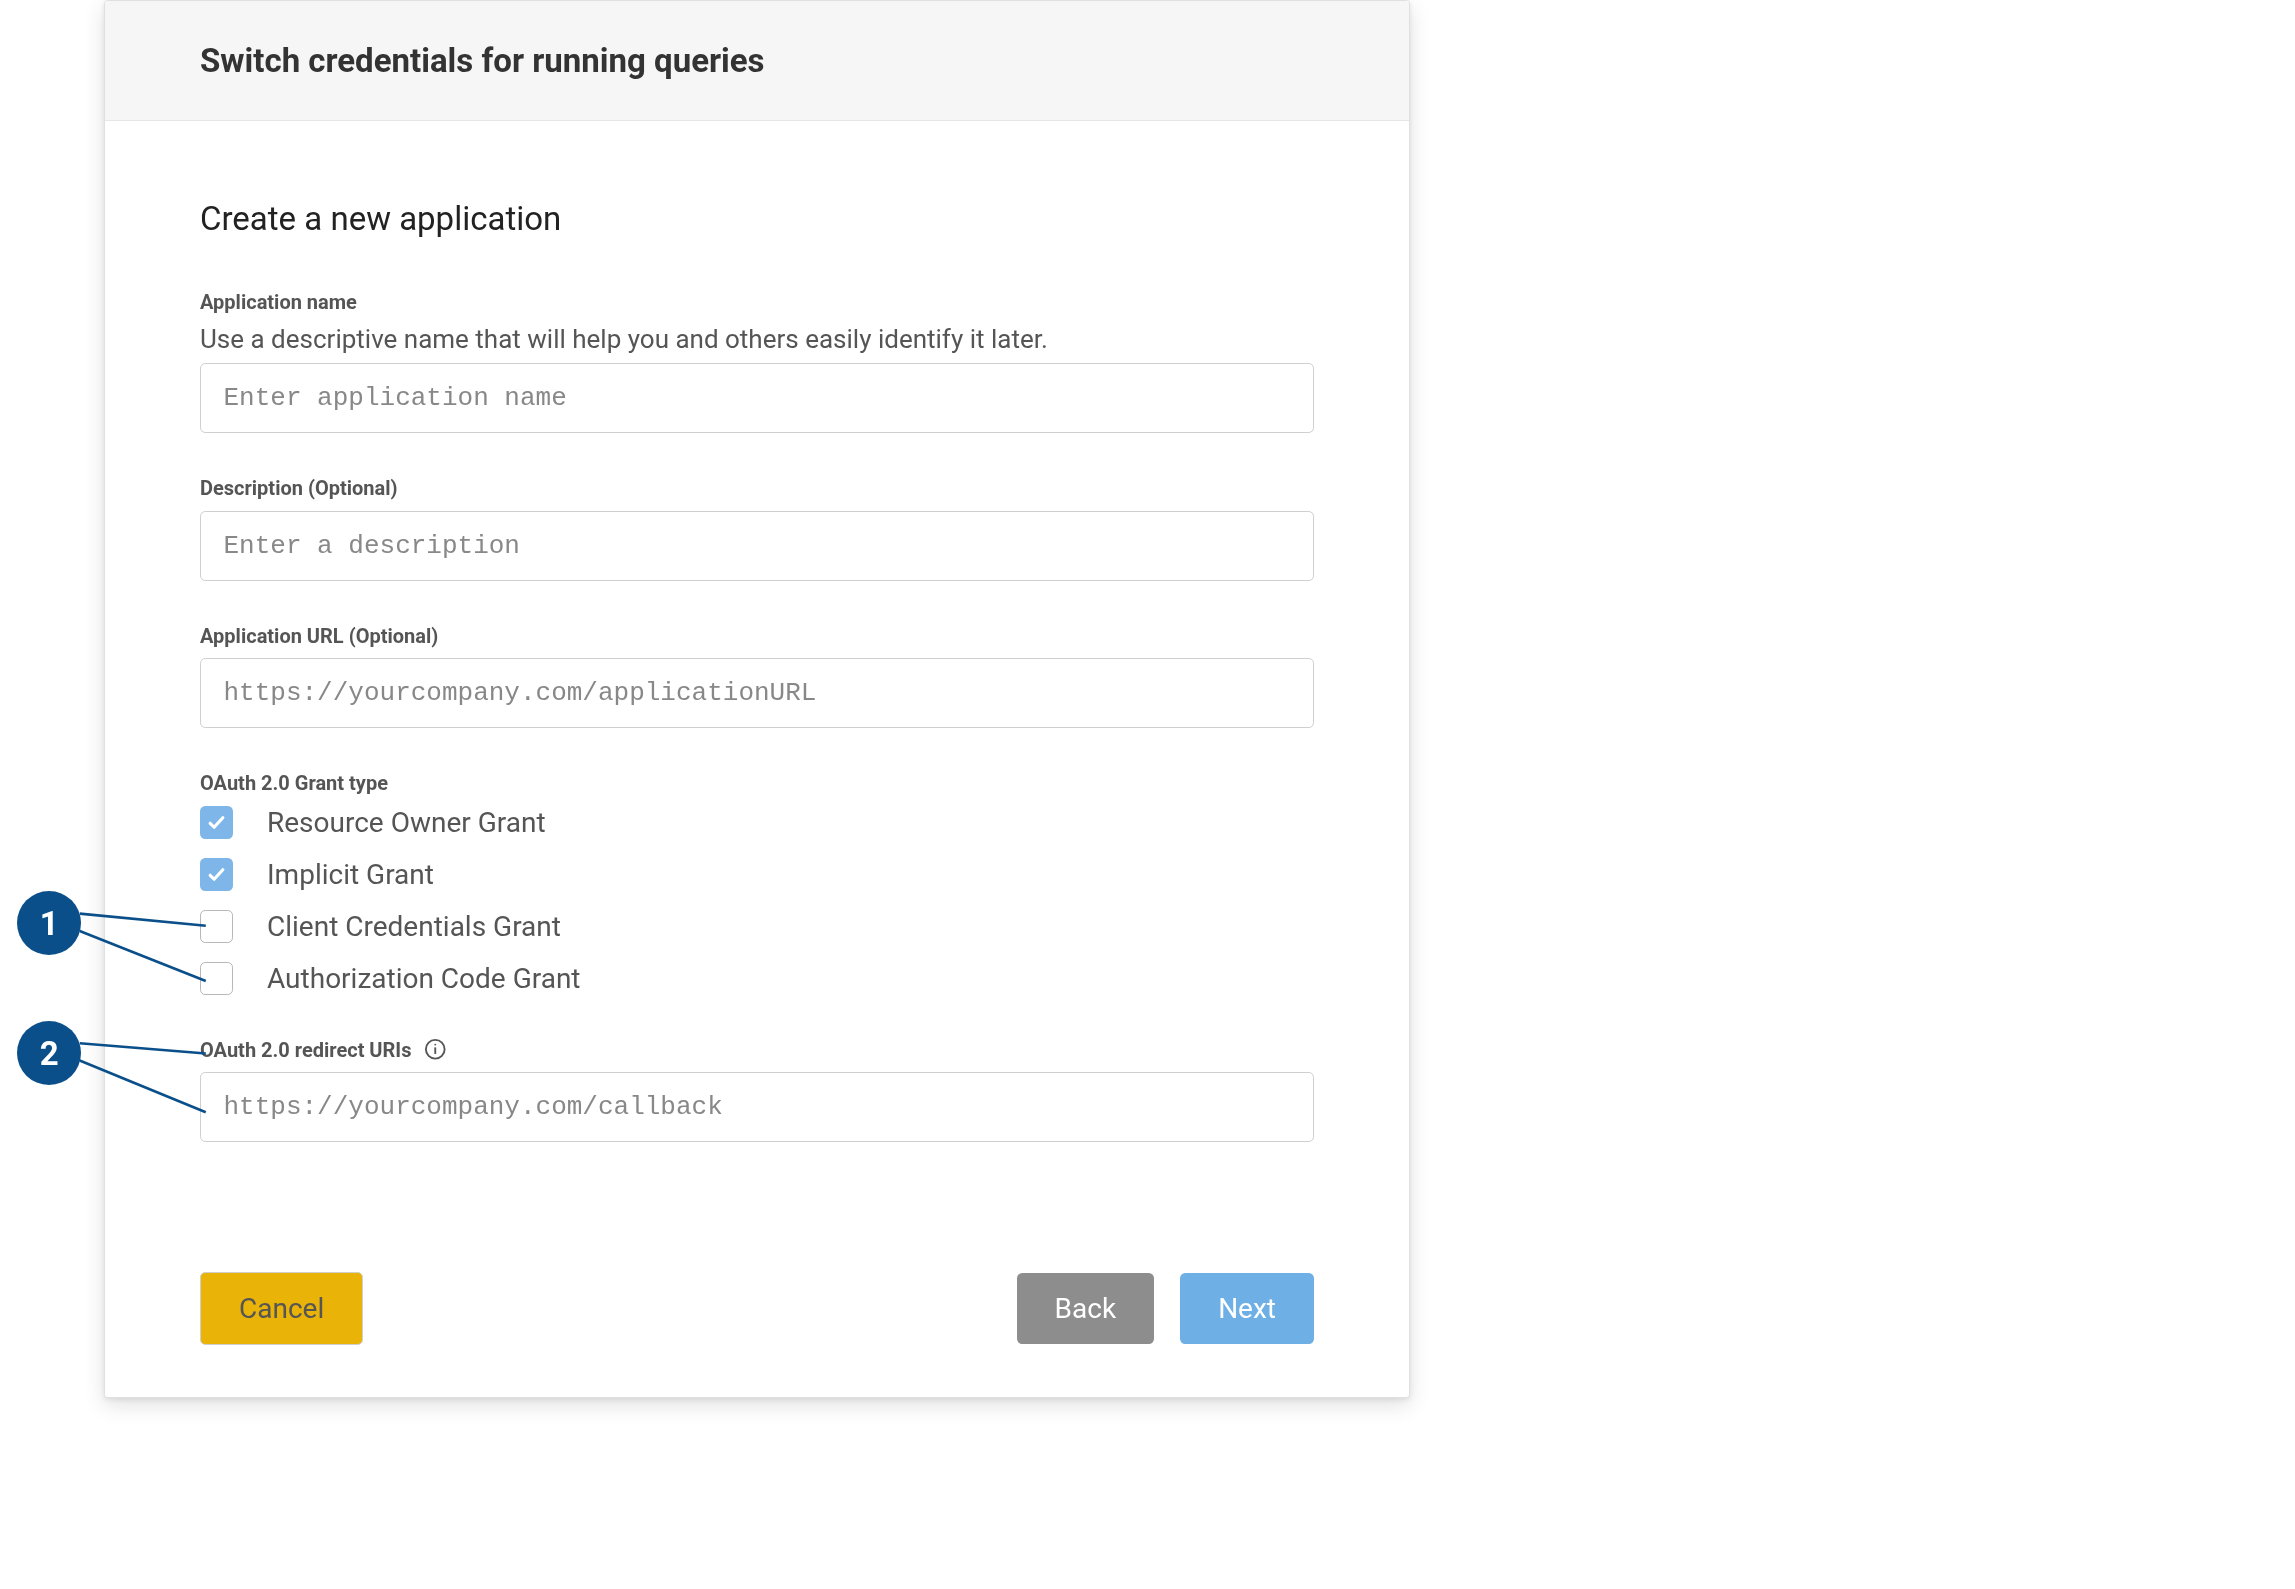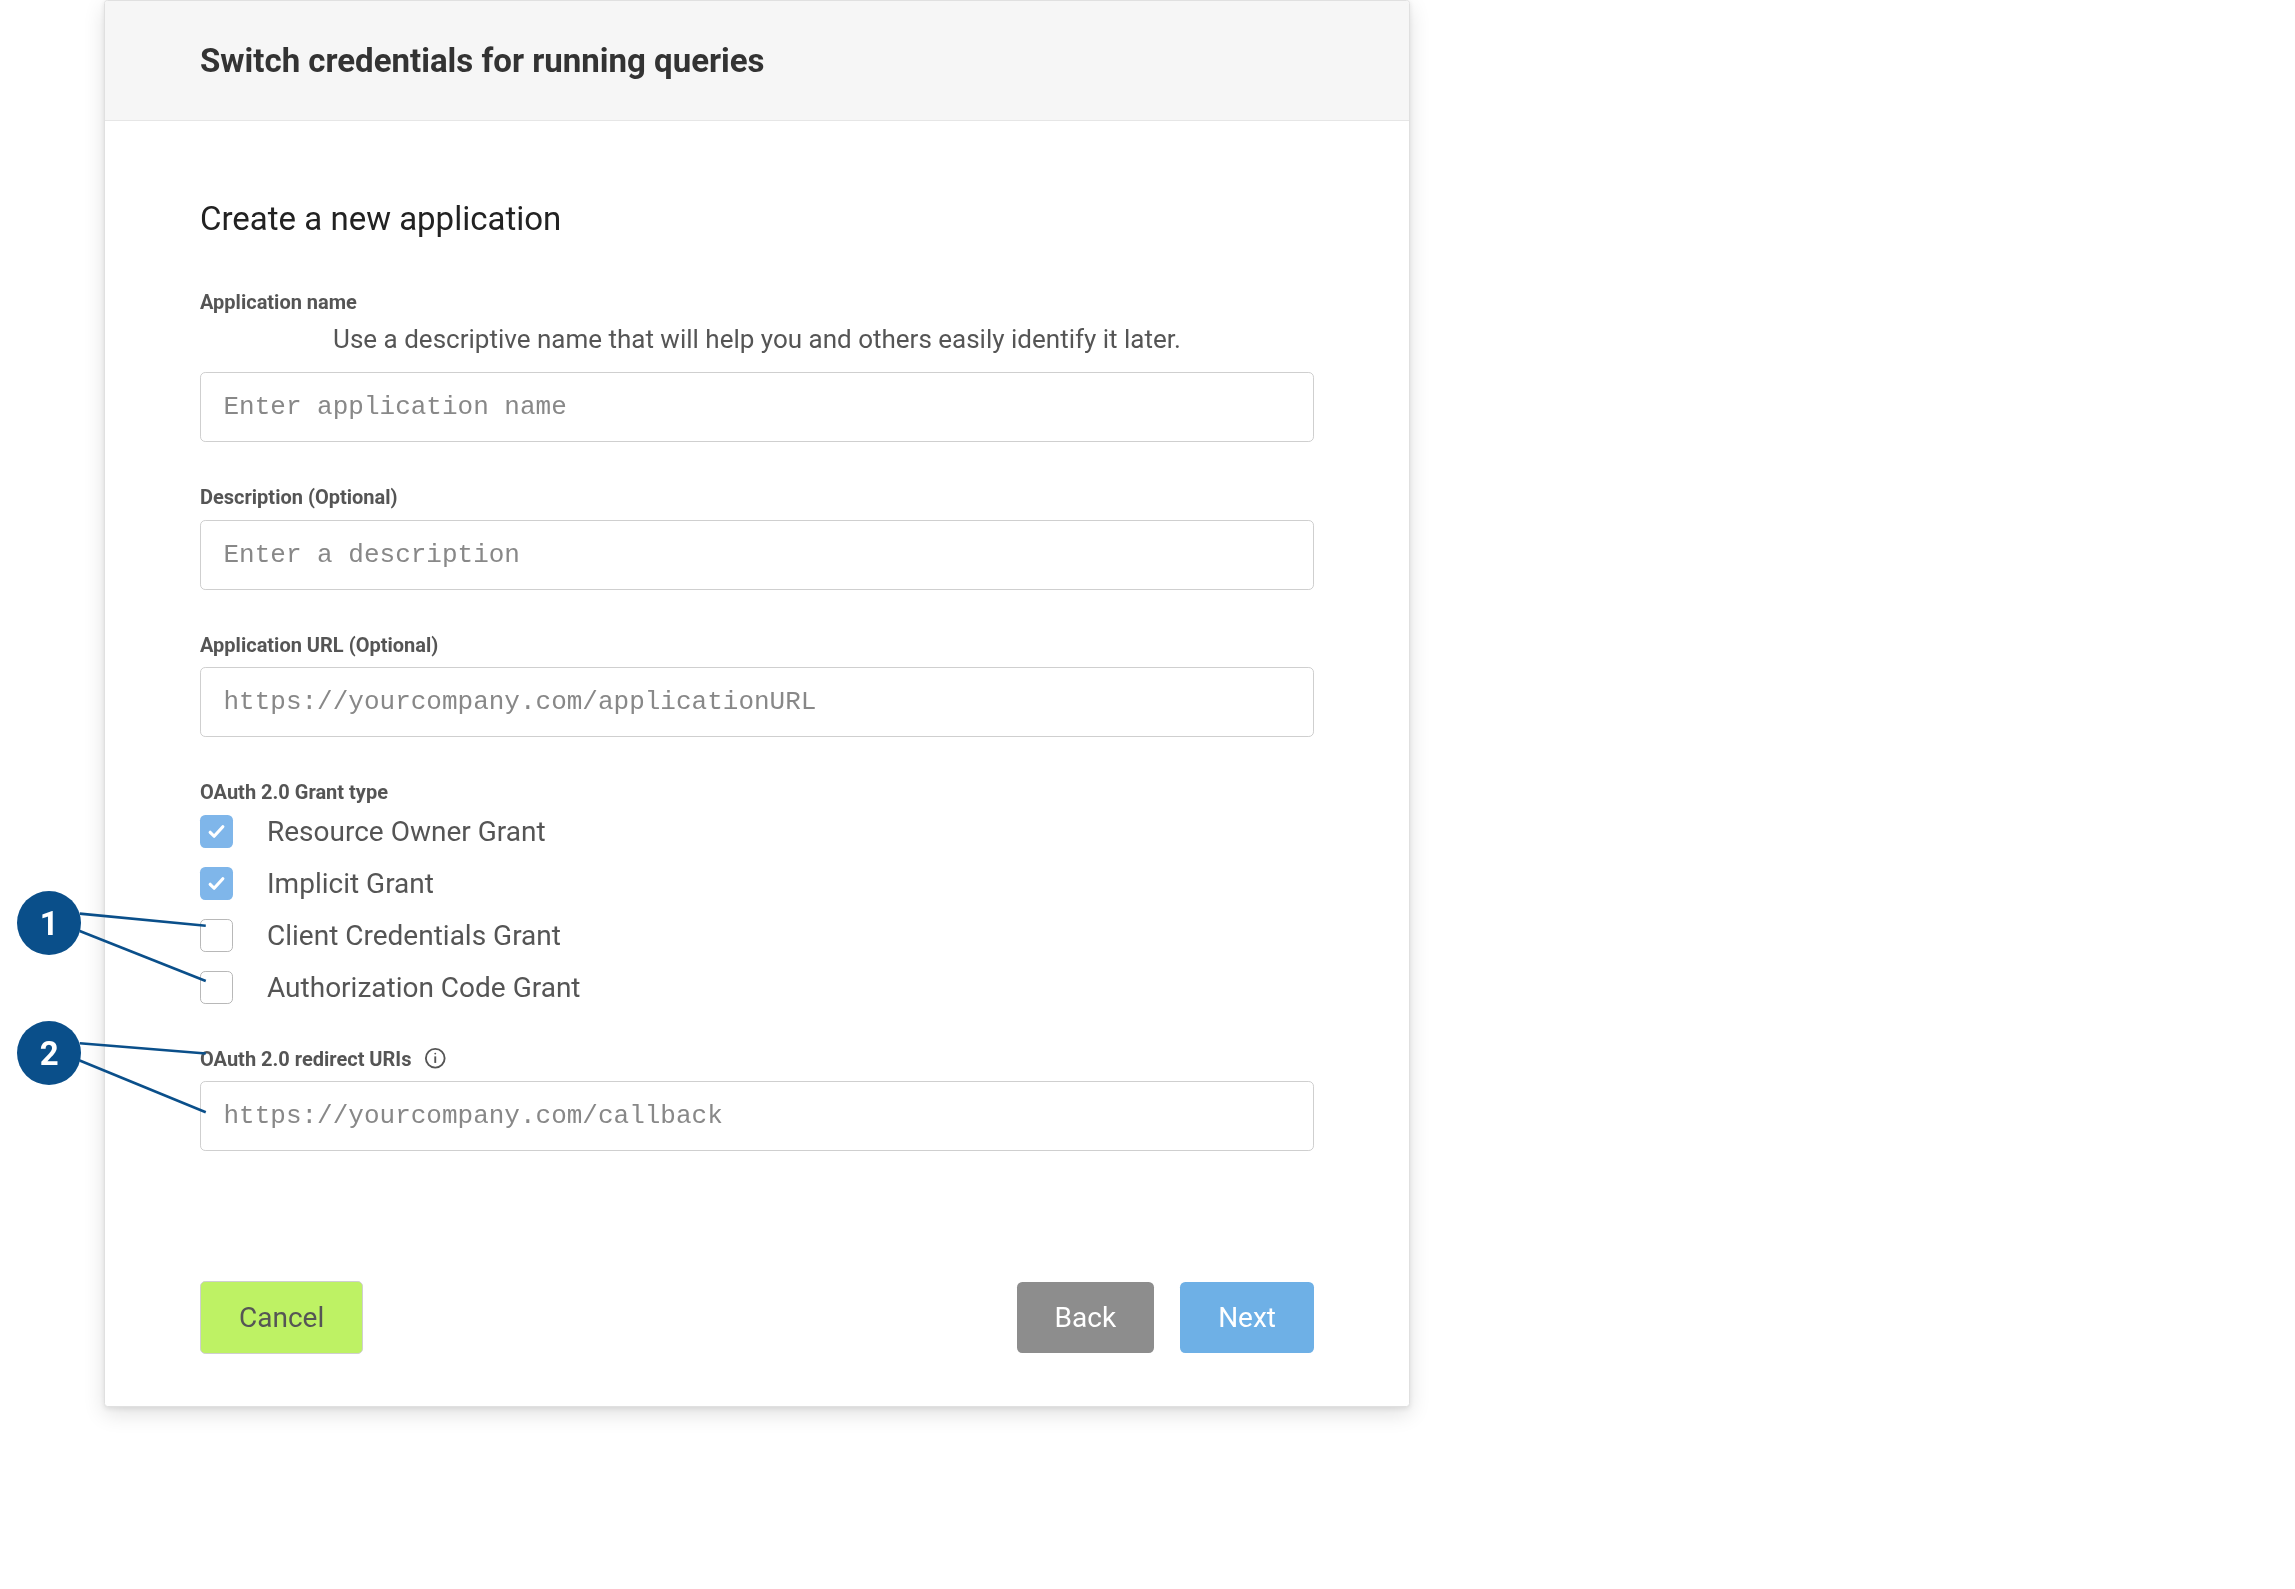--- a/index.html
+++ b/index.html
@@ -51,22 +51,21 @@
       font-weight: 700;
       color: #555555;
       margin-bottom: 10.4px;
       display: flex;
       align-items: center;
       gap: 8.6px;
     }
     .field-help {
       font-size: 26px;
       color: #555555;
-      margin-bottom: 18px;
-      text-align: center;
+      margin-bottom: 9px;
     }
     .text-input {
       width: 100%;
       padding: 19px 22.5px;
       border: 0.9px solid #cfcfcf;
       border-radius: 5.2px;
       font-size: 26px;
       font-family: Liberation Mono, monospace;
       color: #333333;
       background: #ffffff;
@@ -125,21 +124,21 @@
     }
     .btn {
       padding: 19px 38px;
       font-size: 28px;
       border-radius: 5.2px;
       border: none;
       cursor: pointer;
       font-family: inherit;
     }
     .btn-cancel {
-      background: #bef264;
+      background: #eab308;
       border: 0.9px solid #cfcfcf;
       color: #555555;
     }
     .btn-back {
       background: #8d8d8d;
       color: #ffffff;
     }
     .btn-next {
       background: #6eb0e6;
       color: #ffffff;

